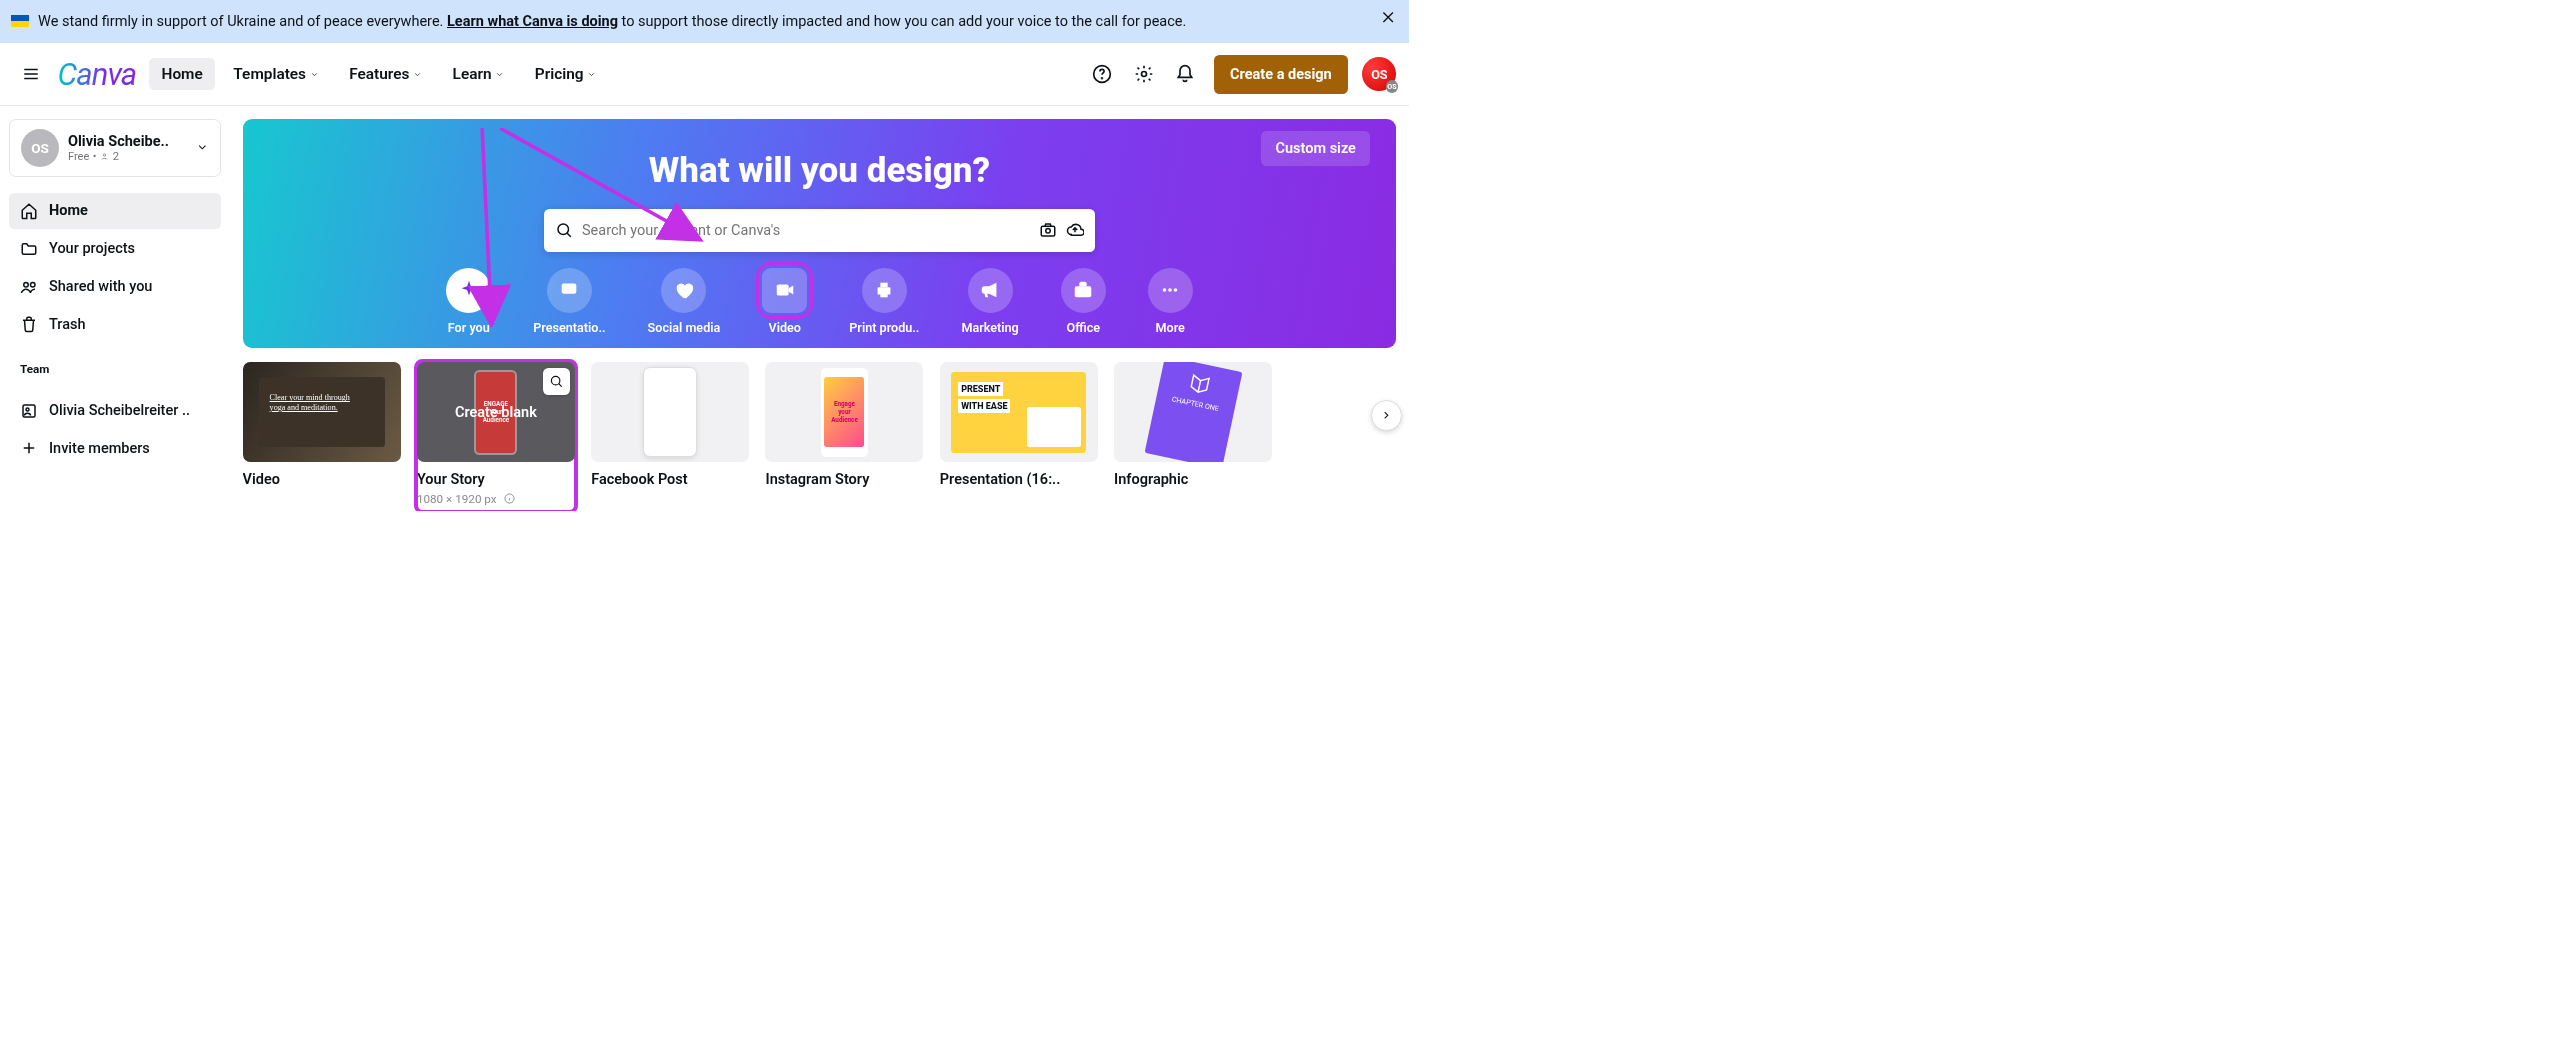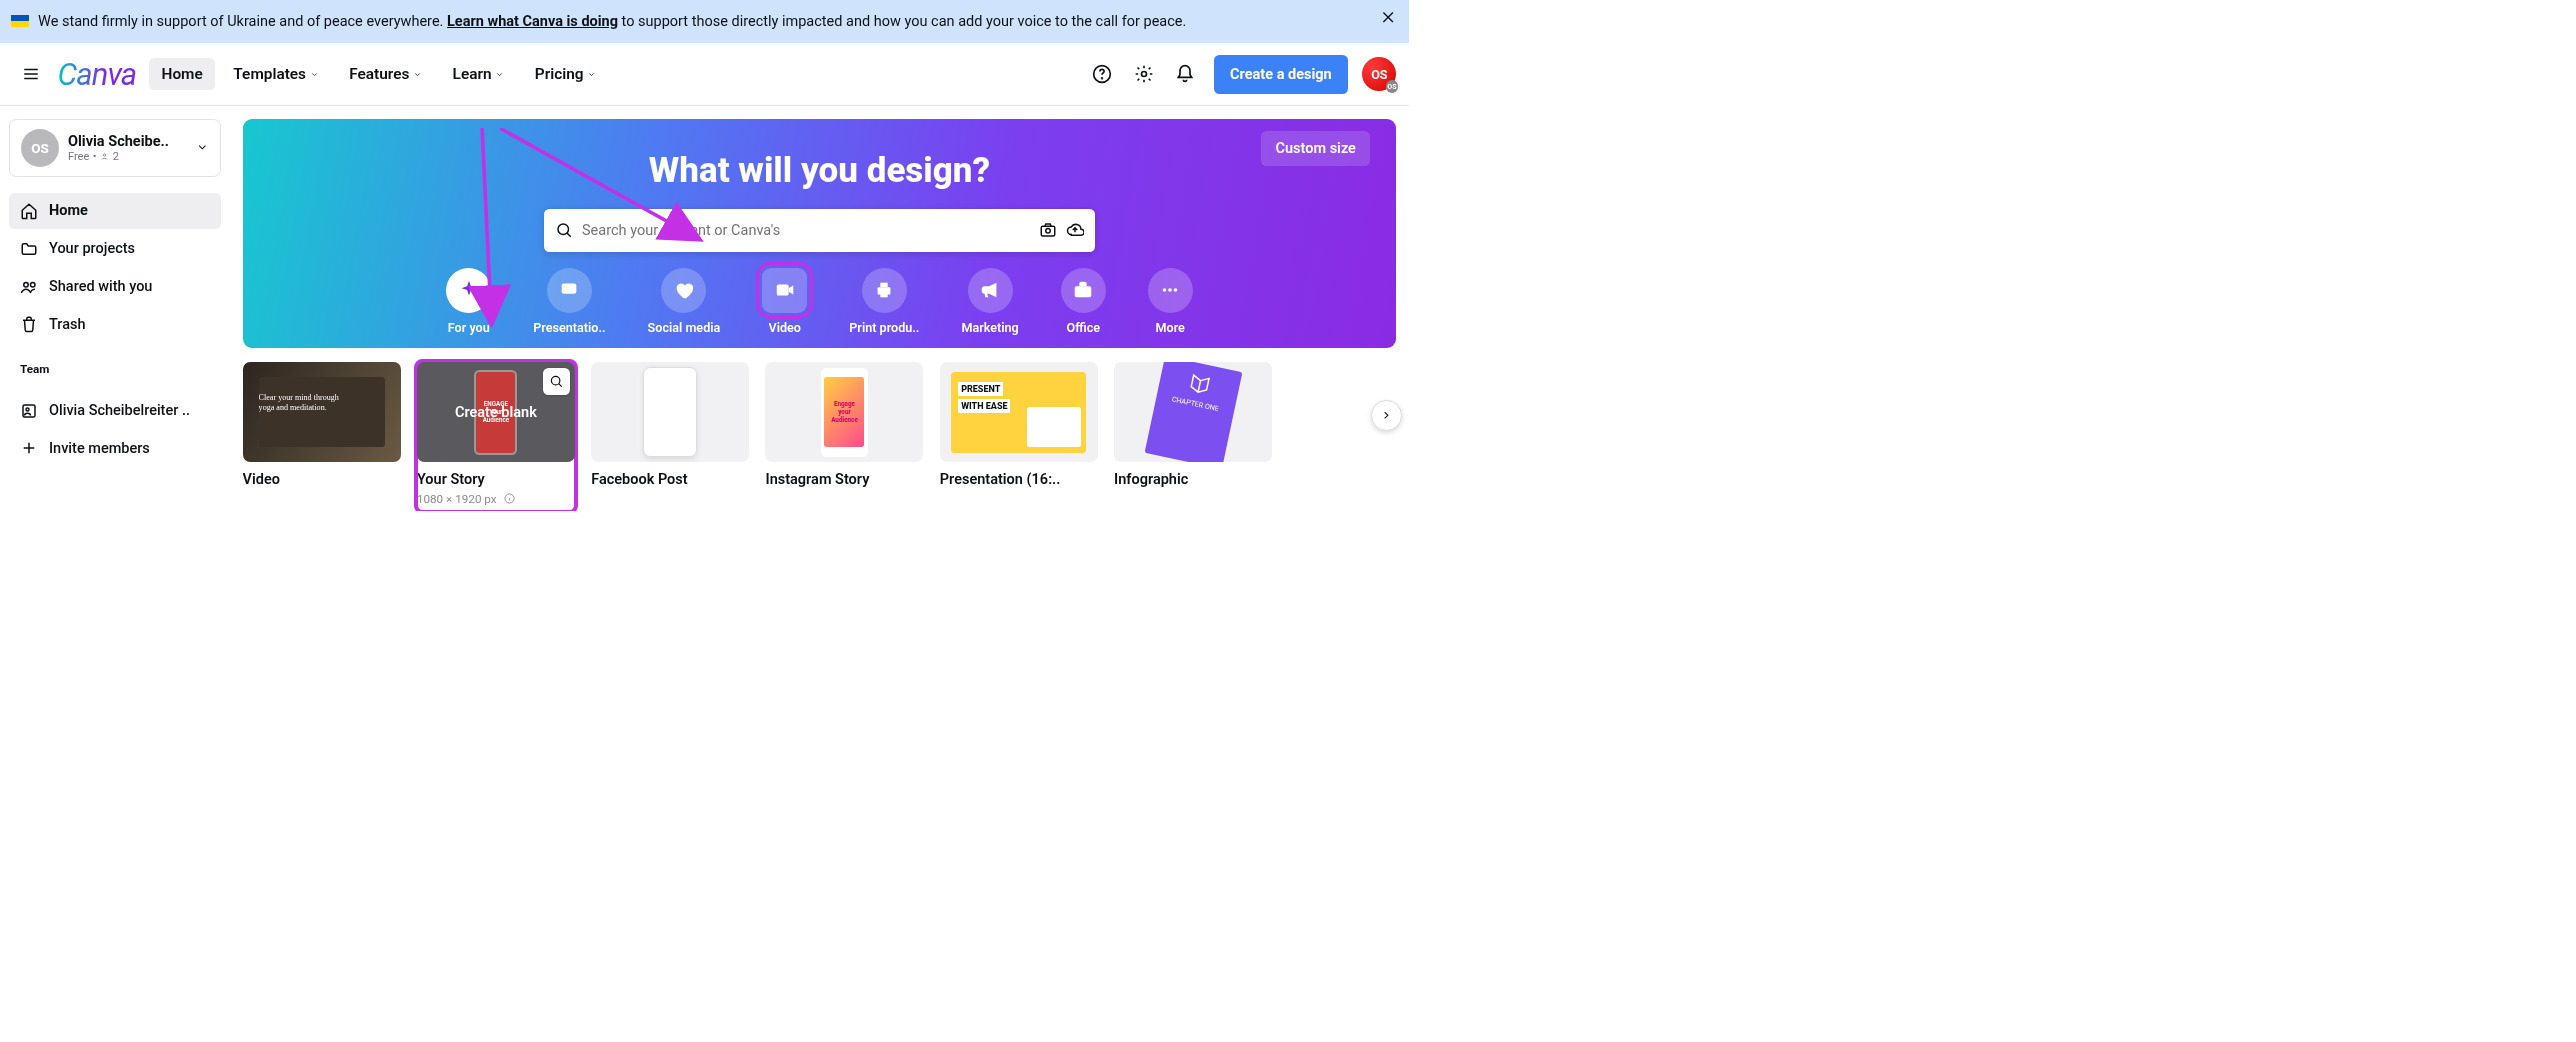--- a/index.html
+++ b/index.html
@@ -17,21 +17,21 @@
   .topnav { display: flex; align-items: center; height: 63px; padding: 0 12.6px; border-bottom: 0.9px solid #e8e8ea; gap: 5.4px; }
   .hamburger { width: 36px; height: 36px; display:flex; align-items:center; justify-content:center; cursor:pointer; border-radius:5.4px; }
   .hamburger svg { width:18px; height:18px; }
   .logo { font-weight: 400; font-size: 31px; background: linear-gradient(90deg,#00c4cc 0%,#7d2ae8 60%,#7d2ae8 100%); -webkit-background-clip: text; background-clip:text; color: transparent; font-style: italic; letter-spacing:-0.9px; margin: 0 7.2px 0 3.6px; cursor:pointer; }
   .nav-item { padding: 7.2px 12.6px; border-radius: 5.4px; font-size: 15.4px; font-weight: 600; cursor:pointer; display:flex; align-items:center; gap:3.6px; }
   .nav-item.active { background:#eeeef0; }
   .chev { width:9px; height:9px; }
   .nav-spacer { flex:1; }
   .icon-btn { width:36px; height:36px; display:flex; align-items:center; justify-content:center; cursor:pointer; border-radius:50%; }
   .icon-btn svg { width:20px; height:20px; stroke:#0d1216; }
-  .create-btn { background:#3b82f6; color:#fff; border-radius:5.4px; padding:11px 16.3px; font-size:14.5px; font-weight:700; cursor:pointer; margin-left:5.4px; }
+  .create-btn { background:#a16207; color:#fff; border-radius:5.4px; padding:11px 16.3px; font-size:14.5px; font-weight:700; cursor:pointer; margin-left:5.4px; }
   .avatar-top { width:34px; height:34px; border-radius:50%; background: radial-gradient(circle at 30% 30%, #ff3b3b, #d60000); display:flex; align-items:center; justify-content:center; color:#fff; font-weight:700; font-size:12.6px; margin-left:9px; position:relative; cursor:pointer;}
   .avatar-top .sub { position:absolute; right:-1.8px; bottom:-1.8px; background:#888; color:#fff; font-size:7.2px; border-radius:50%; width:12.6px; height:12.6px; display:flex; align-items:center; justify-content:center; }
 
   
   .layout { display:flex; }
   .sidebar { width:230px; padding:12.6px 9px; flex-shrink:0; }
   .user-card { border:0.9px solid #e3e3e5; border-radius:7.2px; padding:9px 11px; display:flex; align-items:center; gap:9px; cursor:pointer; }
   .user-av { width:38px; height:38px; border-radius:50%; background:#b9b9bd; color:#fff; font-weight:700; display:flex; align-items:center; justify-content:center; font-size:13.5px; }
   .user-info { flex:1; overflow:hidden; }
   .user-name { font-weight:700; font-size:14.5px; white-space:nowrap; overflow:hidden; text-overflow:ellipsis; }
@@ -68,21 +68,21 @@
   .tpl-dim { font-size:11.7px; color:#8b8b90; margin-top:3.6px; display:flex; align-items:center; gap:7px;}
   .tpl.hl { outline:4.5px solid #c430e6; outline-offset:-1.8px; border-radius:5.4px; padding-bottom:5.4px;}
   .tpl.hl .tpl-thumb { background:#5a5a5e; color:#fff; font-weight:600; }
   .mag { position:absolute; top:5.4px; right:5.4px; width:27px; height:27px; background:#fff; border-radius:5.4px; box-shadow:0 0.9px 2.7px rgba(0,0,0,0.2); display:flex; align-items:center; justify-content:center;}
   .mag svg{width:14.5px;height:14.5px;}
   .scroll-next { position:absolute; right:-5.4px; top:38px; width:31px; height:31px; background:#fff; border:0.9px solid #ddd; border-radius:50%; display:flex; align-items:center; justify-content:center; box-shadow:0 1.8px 5.4px rgba(0,0,0,0.15); cursor:pointer;}
   
   
   .th-video { background:linear-gradient(120deg,#2b2620,#6b5a44); position:relative;}
   .th-video .strip{ width:126px; height:70px; background:#3c3228; border-radius:3.6px; position:relative; overflow:hidden;}
-  .th-video .cap{position:absolute; left:0; top:16.3px; color:#fff; font-size:8.1px; font-family:serif; line-height:1.2; width:81px;}
+  .th-video .cap{position:absolute; left:11px; top:16.3px; color:#fff; font-size:8.1px; font-family:serif; line-height:1.2; width:81px;text-decoration:underline;}
   .th-phone { width:43px; height:85px; background:#c73a3a; border-radius:5.4px; border:2.7px solid #999; display:flex; align-items:center; justify-content:center; color:#fff; font-size:6.3px; text-align:center;}
   .th-fb { width:54px; height:90px; background:#fff; border-radius:7.2px; border:1.8px solid #ddd; box-shadow:0 1.8px 5.4px rgba(0,0,0,0.1);}
   .th-ig { width:47px; height:89px; background:#fff; border-radius:5.4px; display:flex; align-items:center; justify-content:center;}
   .th-ig-inner{width:40px;height:70px;background:linear-gradient(135deg,#ffcf3f,#ff4b8d);border-radius:2.7px;display:flex;flex-direction:column;align-items:center;justify-content:center;color:#d6006c;font-size:6.3px;font-weight:800;}
   .th-pres { width:135px; height:81px; background:#ffd23f; border-radius:3.6px; position:relative; padding:7.2px;}
   .th-pres .t{font-size:9px; font-weight:800; background:#fff; padding:1.8px 2.7px; display:inline-block;}
   .th-info { width:79px; height:99px; background:#7b4ff0; border-radius:2.7px; transform:rotate(12deg); color:#fff; font-size:7.2px; display:flex; flex-direction:column; align-items:center; padding-top:9px;}
   .th-graph { width:108px; height:90px; background:#ff6a2b; border-radius:3.6px; transform:rotate(-6deg); position:relative;}
   
   

